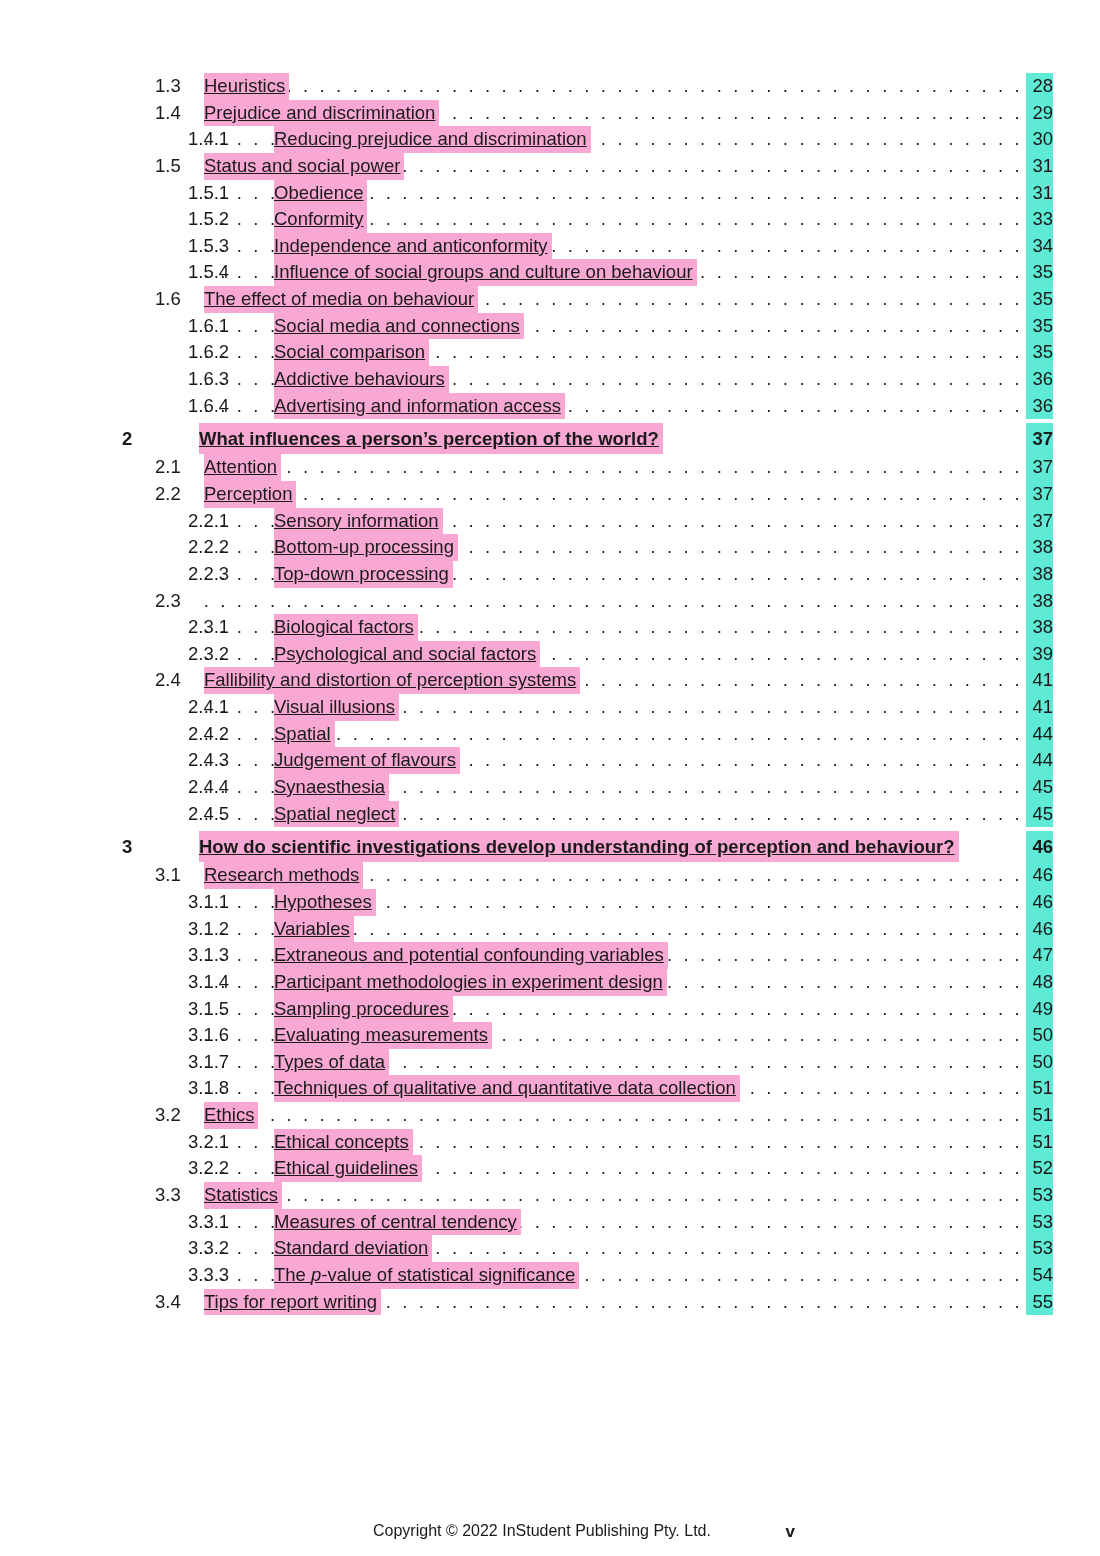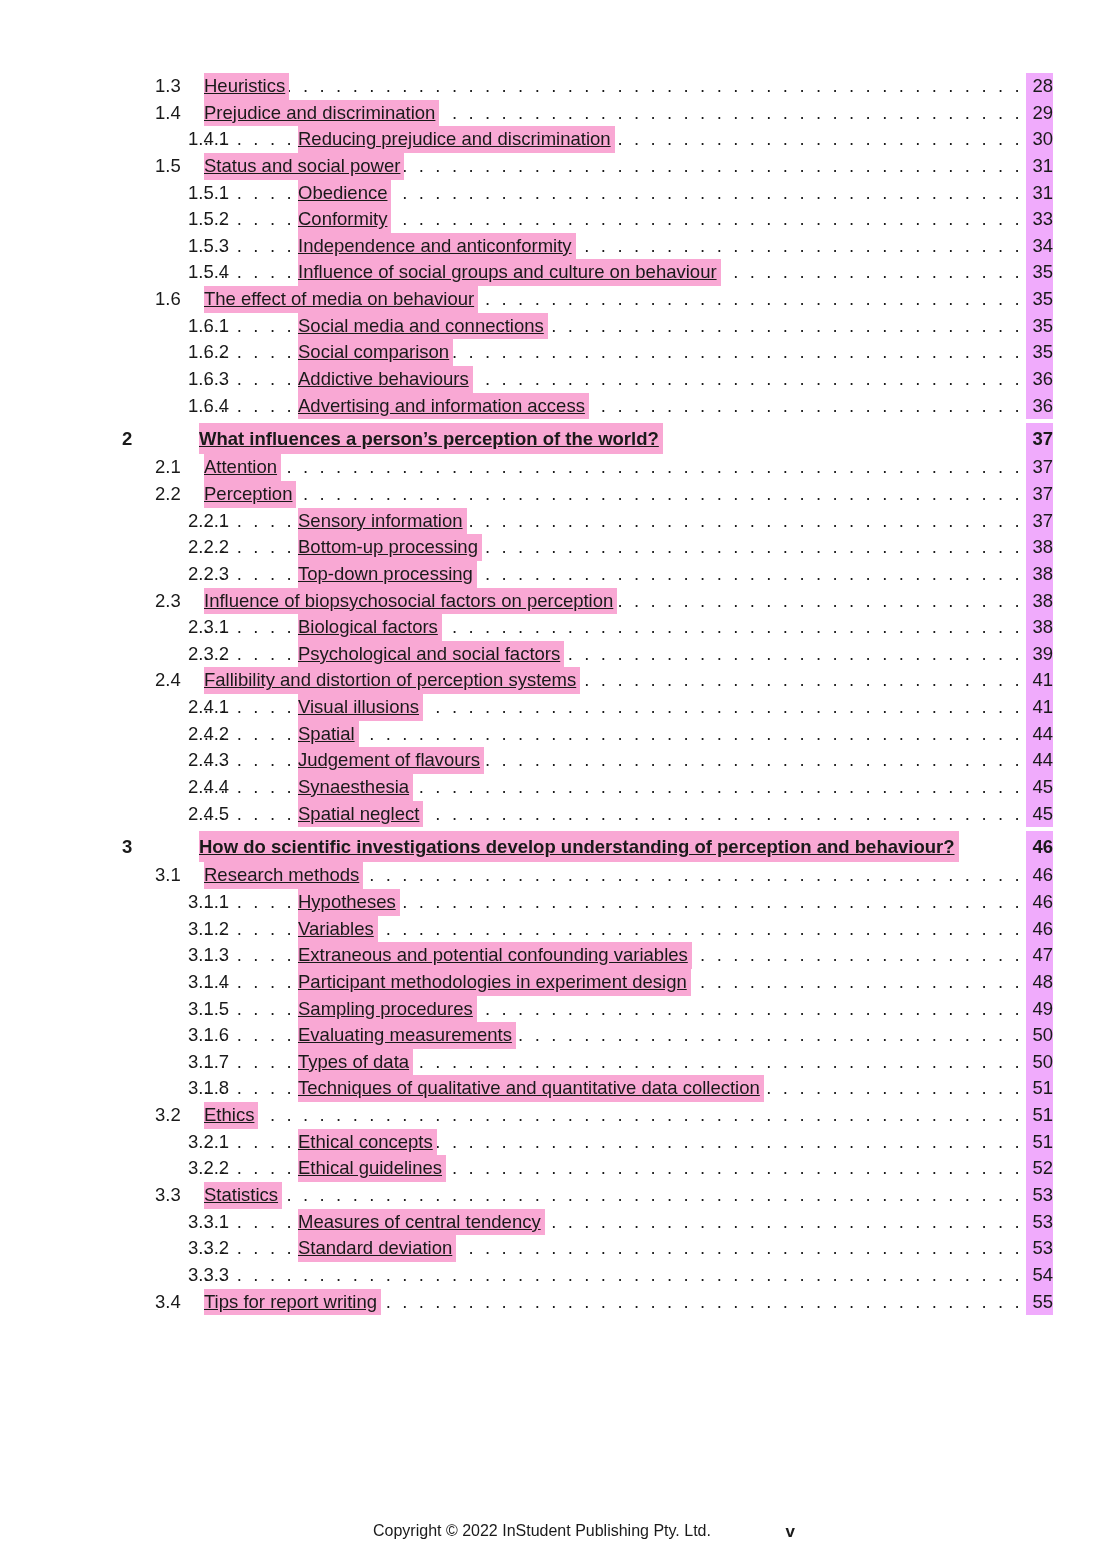--- a/index.html
+++ b/index.html
@@ -3,29 +3,29 @@
   <meta charset="utf-8">
   <style>
     html, body { margin: 0; padding: 0; background: #ffffff; }
     body { width: 1100px; height: 1556px; position: relative; overflow: hidden;
            font-family: "Liberation Sans", sans-serif; color: #1a1a1a; }
     #toc { position: absolute; left: 0; top: 73px; width: 1100px; padding-left: 38px; }
     .row { position: relative; height: 26.65px; font-size: 18.5px; line-height: 26.65px; }
     .row.chapter { height: 31px; line-height: 31px; margin-top: 4px; font-weight: bold; }
     .num { position: absolute; white-space: nowrap; }
     .title { position: absolute; white-space: nowrap; background: #f9a8d4; padding-right: 4px; z-index: 2; text-decoration: underline; }
-    .page { position: absolute; right: 85px; text-align: center; background: #f0abfc; padding-left: 6px; z-index: 2; }
+    .page { position: absolute; right: 85px; text-align: center; background: #5eead4; padding-left: 6px; z-index: 2; }
     .leader { position: absolute; left: 160px; right: 118px; top: 0; height: 100%; overflow: hidden; z-index: 1;
               white-space: nowrap; letter-spacing: 0; color: #1a1a1a; text-align: right; }
     .leader span { display: inline-block; width: 16.55px; text-align: center; }
 
     .row.section .num { left: 117px; }
     .row.section .title { left: 166px; }
     .row.subsection .num { left: 150px; }
-    .row.subsection .title { left: 236px; margin-left: 24px; }
+    .row.subsection .title { left: 236px; }
     .row.chapter .num { left: 84px; }
     .row.chapter .title { left: 117px; margin-left: 44px; }
 
     #footer { position: absolute; top: 1522px; left: 0; width: 880px; height: 22px; font-size: 16px; }
     #footer .copy { position: absolute; left: 373px; }
     #footer .folio { position: absolute; right: 85px; font-weight: bold; font-size: 17px; }
   </style>
 </head>
 <body>
 
@@ -138,21 +138,20 @@
       <span class="page">38</span>
     </div>
     <div class="row subsection">
       <span class="num">2.2.3</span>
       <span class="title">Top-down processing</span>
       <span class="leader"><span>.</span><span>.</span><span>.</span><span>.</span><span>.</span><span>.</span><span>.</span><span>.</span><span>.</span><span>.</span><span>.</span><span>.</span><span>.</span><span>.</span><span>.</span><span>.</span><span>.</span><span>.</span><span>.</span><span>.</span><span>.</span><span>.</span><span>.</span><span>.</span><span>.</span><span>.</span><span>.</span><span>.</span><span>.</span><span>.</span><span>.</span><span>.</span><span>.</span><span>.</span><span>.</span><span>.</span><span>.</span><span>.</span><span>.</span><span>.</span><span>.</span><span>.</span><span>.</span><span>.</span><span>.</span><span>.</span><span>.</span><span>.</span><span>.</span><span>.</span></span>
       <span class="page">38</span>
     </div>
     <div class="row section">
       <span class="num">2.3</span>
-      <span class="title">Influence of biopsychosocial factors on perception</span>
       <span class="leader"><span>.</span><span>.</span><span>.</span><span>.</span><span>.</span><span>.</span><span>.</span><span>.</span><span>.</span><span>.</span><span>.</span><span>.</span><span>.</span><span>.</span><span>.</span><span>.</span><span>.</span><span>.</span><span>.</span><span>.</span><span>.</span><span>.</span><span>.</span><span>.</span><span>.</span><span>.</span><span>.</span><span>.</span><span>.</span><span>.</span><span>.</span><span>.</span><span>.</span><span>.</span><span>.</span><span>.</span><span>.</span><span>.</span><span>.</span><span>.</span><span>.</span><span>.</span><span>.</span><span>.</span><span>.</span><span>.</span><span>.</span><span>.</span><span>.</span><span>.</span></span>
       <span class="page">38</span>
     </div>
     <div class="row subsection">
       <span class="num">2.3.1</span>
       <span class="title">Biological factors</span>
       <span class="leader"><span>.</span><span>.</span><span>.</span><span>.</span><span>.</span><span>.</span><span>.</span><span>.</span><span>.</span><span>.</span><span>.</span><span>.</span><span>.</span><span>.</span><span>.</span><span>.</span><span>.</span><span>.</span><span>.</span><span>.</span><span>.</span><span>.</span><span>.</span><span>.</span><span>.</span><span>.</span><span>.</span><span>.</span><span>.</span><span>.</span><span>.</span><span>.</span><span>.</span><span>.</span><span>.</span><span>.</span><span>.</span><span>.</span><span>.</span><span>.</span><span>.</span><span>.</span><span>.</span><span>.</span><span>.</span><span>.</span><span>.</span><span>.</span><span>.</span><span>.</span></span>
       <span class="page">38</span>
     </div>
     <div class="row subsection">
@@ -287,20 +286,21 @@
       <span class="page">53</span>
     </div>
     <div class="row subsection">
       <span class="num">3.3.2</span>
       <span class="title">Standard deviation</span>
       <span class="leader"><span>.</span><span>.</span><span>.</span><span>.</span><span>.</span><span>.</span><span>.</span><span>.</span><span>.</span><span>.</span><span>.</span><span>.</span><span>.</span><span>.</span><span>.</span><span>.</span><span>.</span><span>.</span><span>.</span><span>.</span><span>.</span><span>.</span><span>.</span><span>.</span><span>.</span><span>.</span><span>.</span><span>.</span><span>.</span><span>.</span><span>.</span><span>.</span><span>.</span><span>.</span><span>.</span><span>.</span><span>.</span><span>.</span><span>.</span><span>.</span><span>.</span><span>.</span><span>.</span><span>.</span><span>.</span><span>.</span><span>.</span><span>.</span><span>.</span><span>.</span></span>
       <span class="page">53</span>
     </div>
     <div class="row subsection">
       <span class="num">3.3.3</span>
+      <span class="title">The <i>p</i>-value of statistical significance</span>
       <span class="leader"><span>.</span><span>.</span><span>.</span><span>.</span><span>.</span><span>.</span><span>.</span><span>.</span><span>.</span><span>.</span><span>.</span><span>.</span><span>.</span><span>.</span><span>.</span><span>.</span><span>.</span><span>.</span><span>.</span><span>.</span><span>.</span><span>.</span><span>.</span><span>.</span><span>.</span><span>.</span><span>.</span><span>.</span><span>.</span><span>.</span><span>.</span><span>.</span><span>.</span><span>.</span><span>.</span><span>.</span><span>.</span><span>.</span><span>.</span><span>.</span><span>.</span><span>.</span><span>.</span><span>.</span><span>.</span><span>.</span><span>.</span><span>.</span><span>.</span><span>.</span></span>
       <span class="page">54</span>
     </div>
     <div class="row section">
       <span class="num">3.4</span>
       <span class="title">Tips for report writing</span>
       <span class="leader"><span>.</span><span>.</span><span>.</span><span>.</span><span>.</span><span>.</span><span>.</span><span>.</span><span>.</span><span>.</span><span>.</span><span>.</span><span>.</span><span>.</span><span>.</span><span>.</span><span>.</span><span>.</span><span>.</span><span>.</span><span>.</span><span>.</span><span>.</span><span>.</span><span>.</span><span>.</span><span>.</span><span>.</span><span>.</span><span>.</span><span>.</span><span>.</span><span>.</span><span>.</span><span>.</span><span>.</span><span>.</span><span>.</span><span>.</span><span>.</span><span>.</span><span>.</span><span>.</span><span>.</span><span>.</span><span>.</span><span>.</span><span>.</span><span>.</span><span>.</span></span>
       <span class="page">55</span>
     </div>
   </div>

